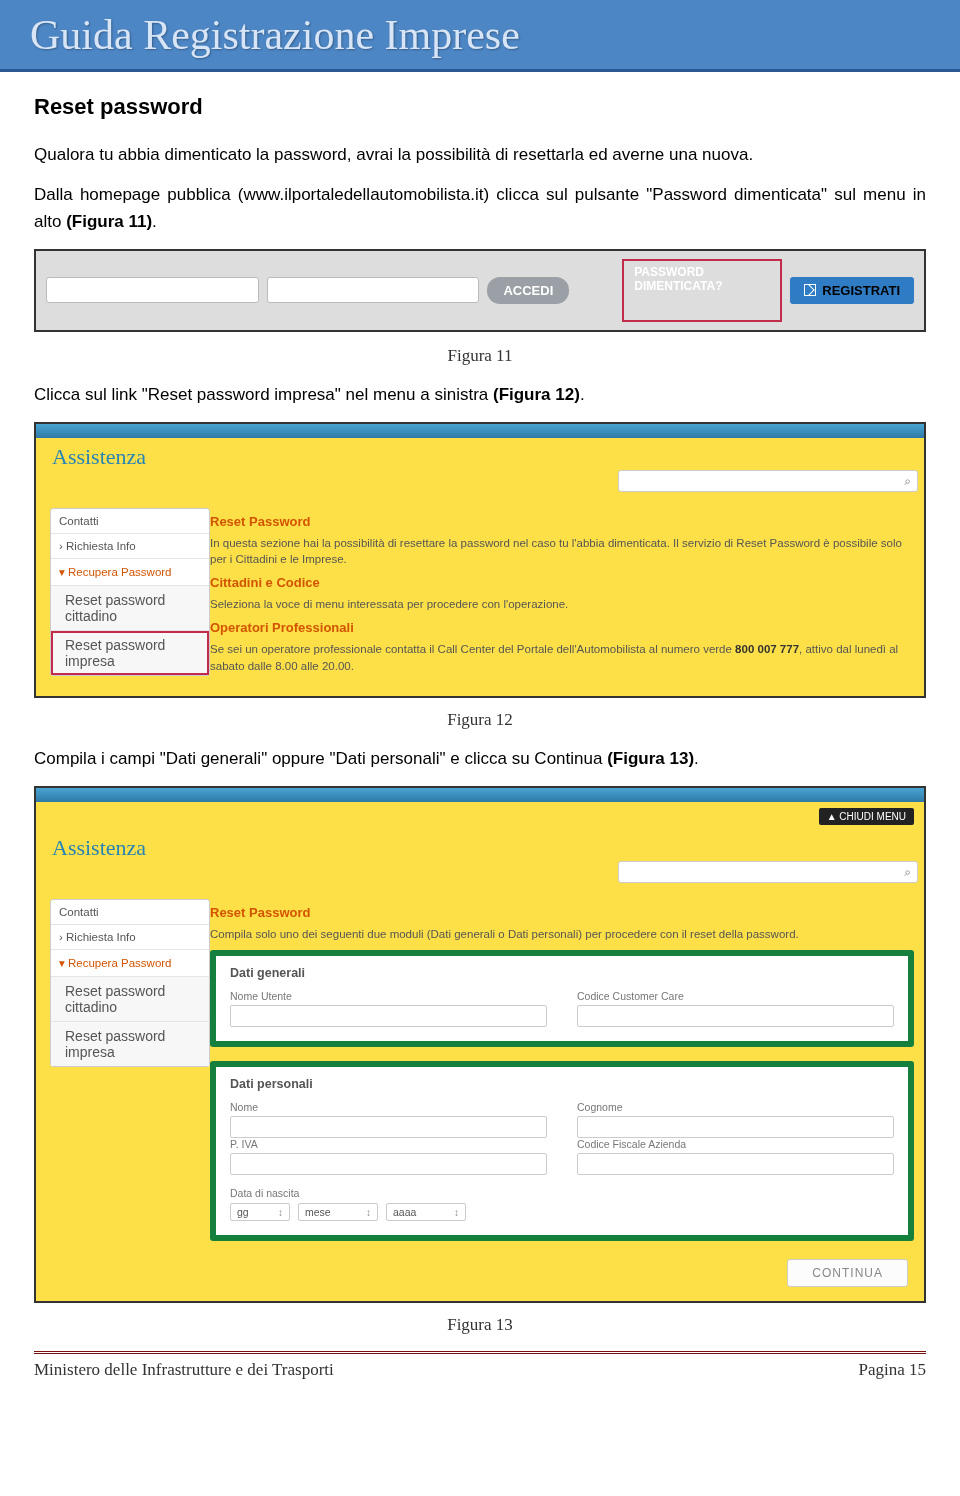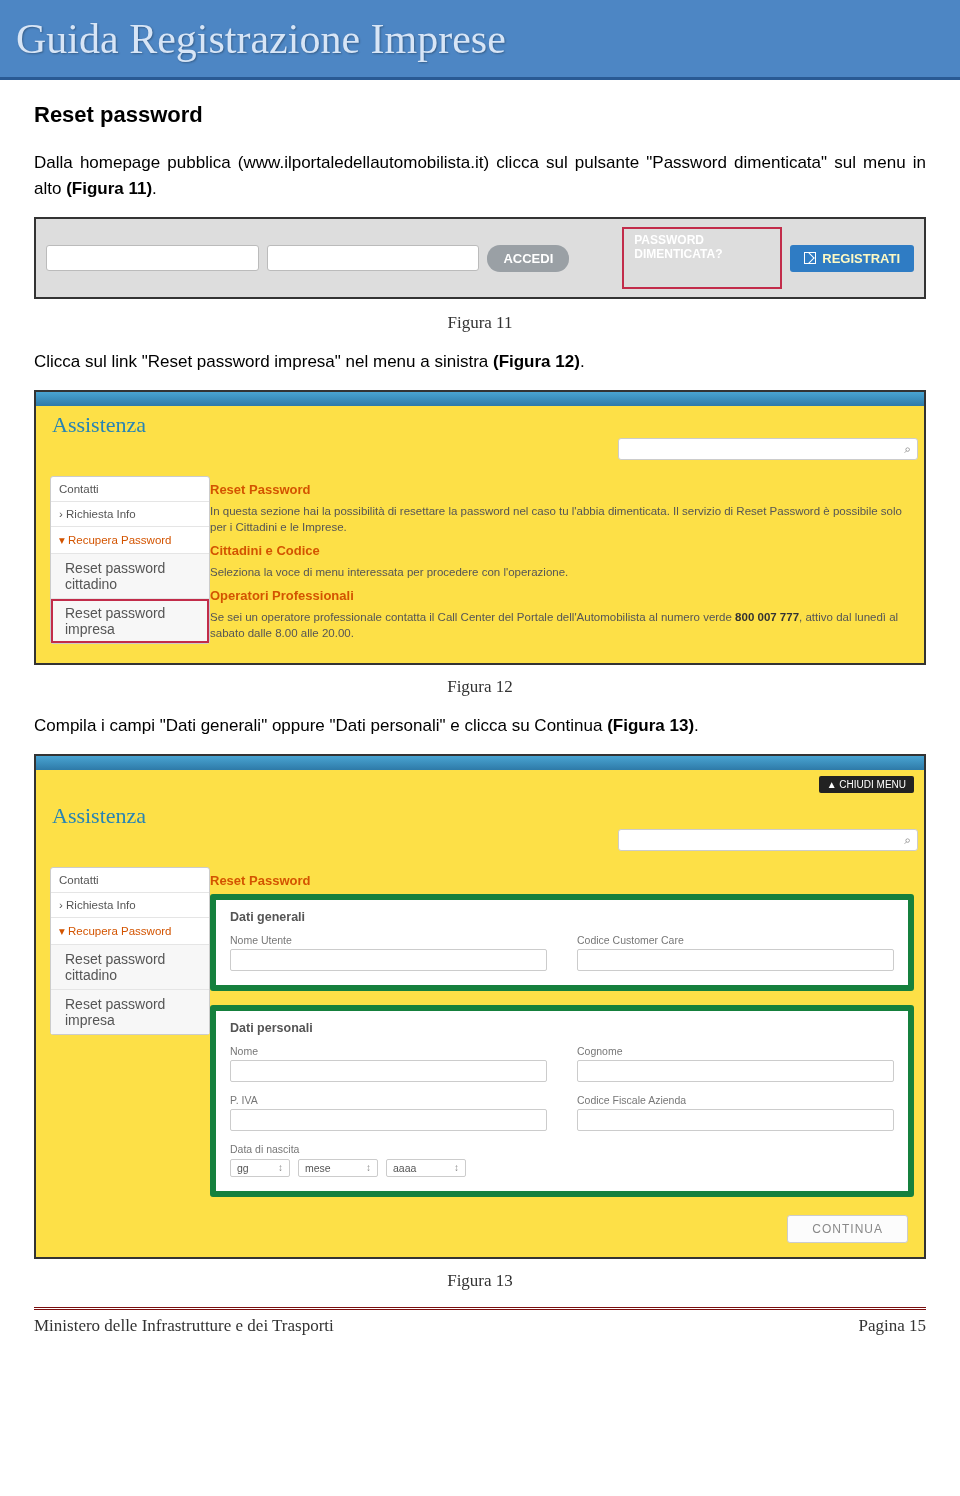--- a/index.html
+++ b/index.html
@@ -5,25 +5,25 @@
   * { box-sizing: border-box; margin: 0; padding: 0; }
   body {
     font-family: Arial, Helvetica, sans-serif;
     background: #fff;
     width: 960px;
     margin: 0 auto;
     color: #333;
   }
   .banner {
     background: #4d86c4;
-    height: 80px;
+    height: 72px;
     border-bottom: 3px solid #2a5a94;
     display: flex;
     align-items: center;
-    padding-left: 16px;
+    padding-left: 30px;
   }
   .banner h1 {
     color: #d7e5f6;
     font-size: 42px;
     font-weight: normal;
     font-family: "Times New Roman", serif;
     text-shadow: 1px 1px 2px rgba(0,0,0,0.3);
   }
   .content {
     padding: 22px 34px 0 34px;
@@ -73,21 +73,21 @@
     color: #fff;
     font-size: 12px;
     font-weight: bold;
     padding: 4px 10px 26px 10px;
     width: 160px;
     line-height: 1.2;
     margin-left: 45px;
   }
   .registrati-btn {
     background: #2f7cc4;
-    color: #fef9c3;
+    color: #000000;
     font-weight: bold;
     font-size: 13px;
     padding: 6px 14px;
     border-radius: 3px;
     display: flex;
     align-items: center;
     gap: 6px;
   }
   .registrati-btn .reg-icon {
     display:inline-block;
@@ -271,20 +271,21 @@
 <body>
 
 <div class="banner">
   <h1>Guida Registrazione Imprese</h1>
 </div>
 
 <div class="content">
 
   <div class="section-title">Reset password</div>
 
+  <p class="para">Qualora tu abbia dimenticato la password, avrai la possibilità di resettarla ed averne una nuova.</p>
 
   <p class="para">
     <span>Dalla homepage pubblica (</span><span>www.ilportaledellautomobilista.it</span><span>) clicca sul pulsante "Password dimenticata" sul menu in alto </span><span class="bold">(Figura 11)</span><span>.</span>
   </p>
 
   <div class="fig11">
     <div class="login-field"></div>
     <div class="login-field"></div>
     <div class="accedi-btn">ACCEDI</div>
     <div class="pwd-dim">
@@ -358,20 +359,21 @@
         <div class="side-box">
           <div class="item">Contatti</div>
           <div class="item">› <span>Richiesta Info</span></div>
           <div class="item recupera">▾ <span>Recupera Password</span></div>
           <div class="item sub">Reset password cittadino</div>
           <div class="item sub">Reset password impresa</div>
         </div>
       </div>
       <div class="main-col">
         <div class="h-orange">Reset Password</div>
+        <p>Compila solo uno dei seguenti due moduli (Dati generali o Dati personali) per procedere con il reset della password.</p>
 
         <div class="form-section">
           <div class="fs-title">Dati generali</div>
           <div class="form-row">
             <div class="form-field">
               <label>Nome Utente</label>
               <div class="finput"></div>
             </div>
             <div class="form-field">
               <label>Codice Customer Care</label>
@@ -385,21 +387,21 @@
           <div class="form-row">
             <div class="form-field">
               <label>Nome</label>
               <div class="finput"></div>
             </div>
             <div class="form-field">
               <label>Cognome</label>
               <div class="finput"></div>
             </div>
           </div>
-          <div class="form-row" style="margin-top:12px;">
+          <div class="form-row" style="">
             <div class="form-field">
               <label>P. IVA</label>
               <div class="finput"></div>
             </div>
             <div class="form-field">
               <label>Codice Fiscale Azienda</label>
               <div class="finput"></div>
             </div>
           </div>
           <div style="margin-top:12px;">

